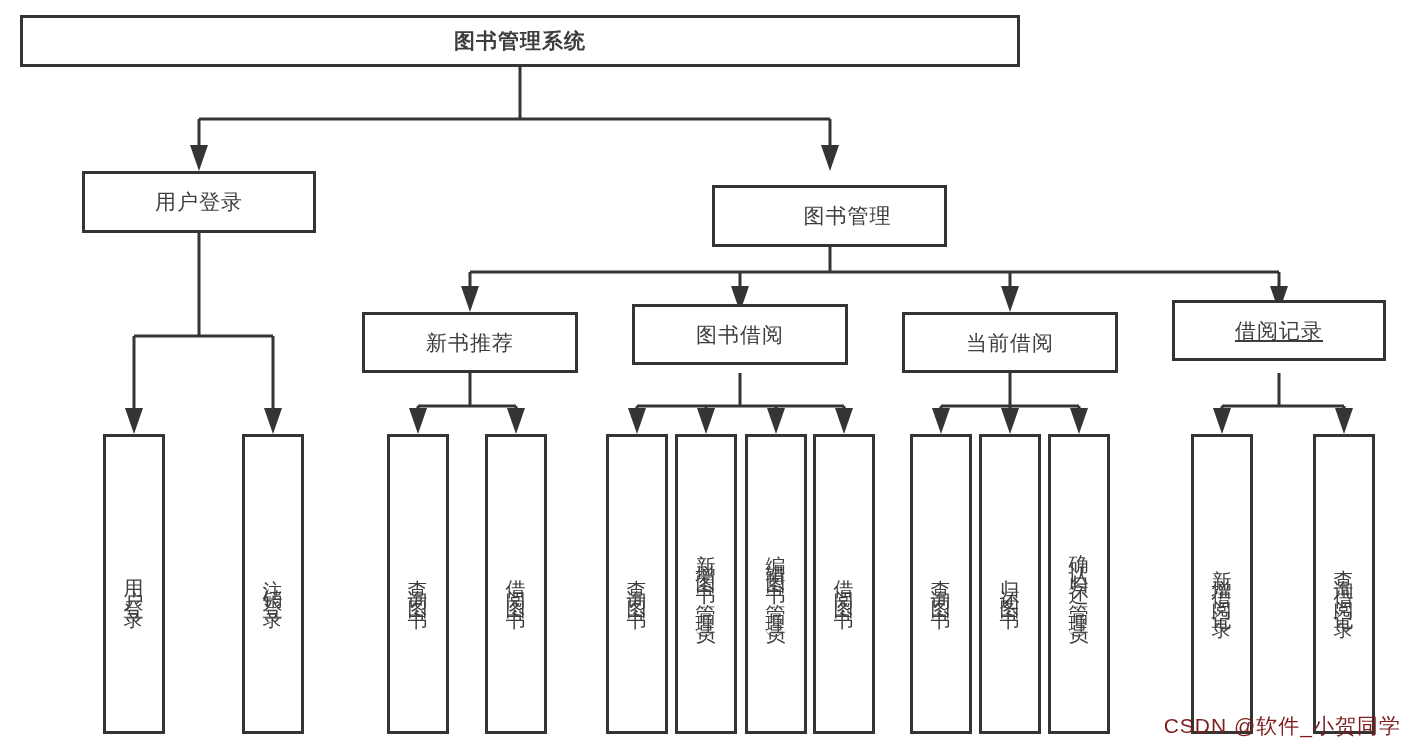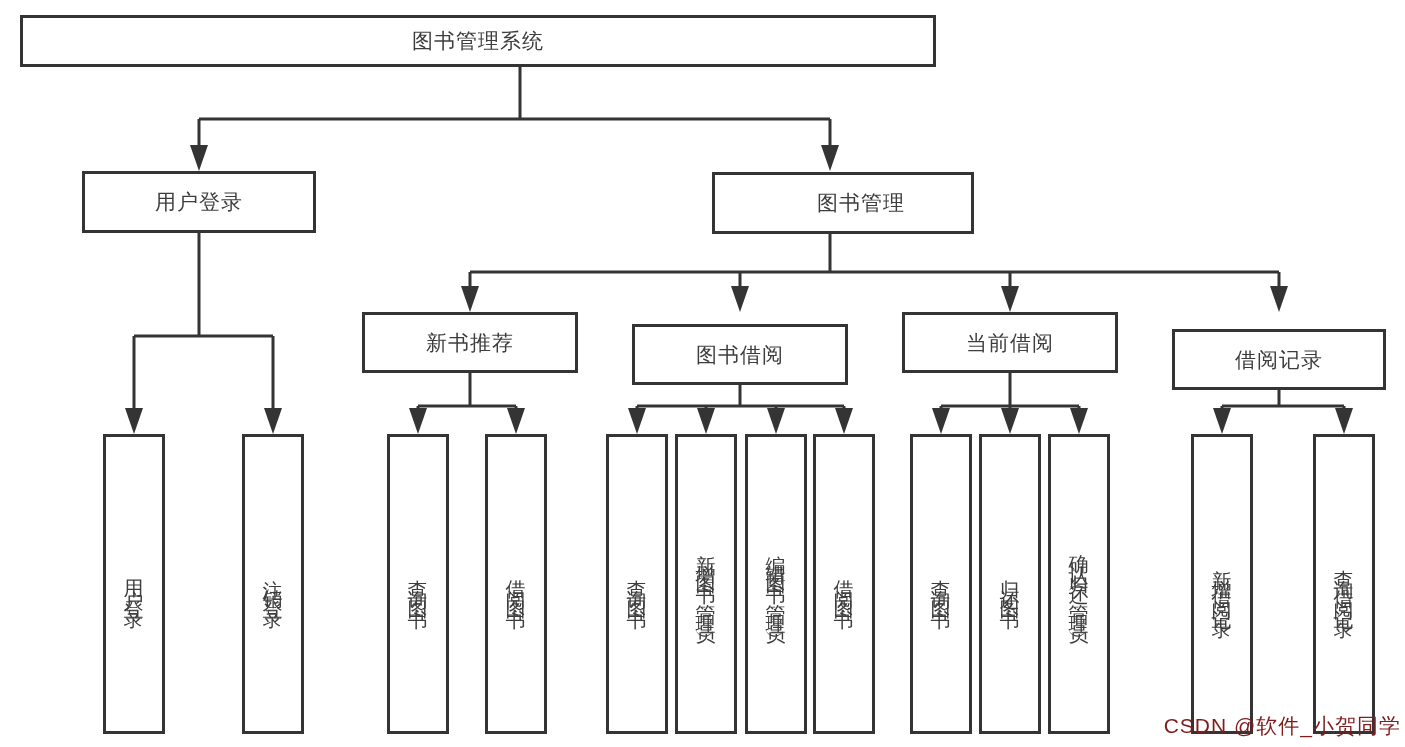--- a/index.html
+++ b/index.html
@@ -80,29 +80,29 @@
       <polygon points="767,408 785,408 776,434"></polygon>
       <polygon points="835,408 853,408 844,434"></polygon>
       <polygon points="932,408 950,408 941,434"></polygon>
       <polygon points="1001,408 1019,408 1010,434"></polygon>
       <polygon points="1070,408 1088,408 1079,434"></polygon>
       <polygon points="1213,408 1231,408 1222,434"></polygon>
       <polygon points="1335,408 1353,408 1344,434"></polygon>
     </g>
   </svg>
 
-  <div class="node h" style="left:20px;top:15px;width:916px;height:52px;">图书管理系统</div>
+  <div class="node h" style="left:20px;top:15px;width:1000px;height:52px;font-weight:bold;">图书管理系统</div>
 
   <div class="node h" style="left:82px;top:171px;width:234px;height:62px;">用户登录</div>
-  <div class="node h" style="left:712px;top:172px;width:262px;height:62px;padding-left:36px;">图书管理</div>
+  <div class="node h" style="left:712px;top:185px;width:235px;height:62px;padding-left:36px;">图书管理</div>
 
   <div class="node h" style="left:362px;top:312px;width:216px;height:61px;text-align:center;">新书推荐</div>
-  <div class="node h" style="left:632px;top:324px;width:216px;height:61px;">图书借阅</div>
+  <div class="node h" style="left:632px;top:304px;width:216px;height:61px;">图书借阅</div>
   <div class="node h" style="left:902px;top:312px;width:216px;height:61px;">当前借阅</div>
-  <div class="node h" style="left:1172px;top:329px;width:214px;height:61px;">借阅记录</div>
+  <div class="node h" style="left:1172px;top:300px;width:214px;height:61px;text-decoration:underline;">借阅记录</div>
 
   <div class="node v" style="left:103px;top:434px;width:62px;height:300px;">用户登录</div>
   <div class="node v" style="left:242px;top:434px;width:62px;height:300px;">注销登录</div>
 
   <div class="node v" style="left:387px;top:434px;width:62px;height:300px;">查询图书</div>
   <div class="node v" style="left:485px;top:434px;width:62px;height:300px;">借阅图书</div>
 
   <div class="node v" style="left:606px;top:434px;width:62px;height:300px;">查询图书</div>
   <div class="node v" style="left:675px;top:434px;width:62px;height:300px;">新增图书（管理员）</div>
   <div class="node v" style="left:745px;top:434px;width:62px;height:300px;">编辑图书（管理员）</div>

